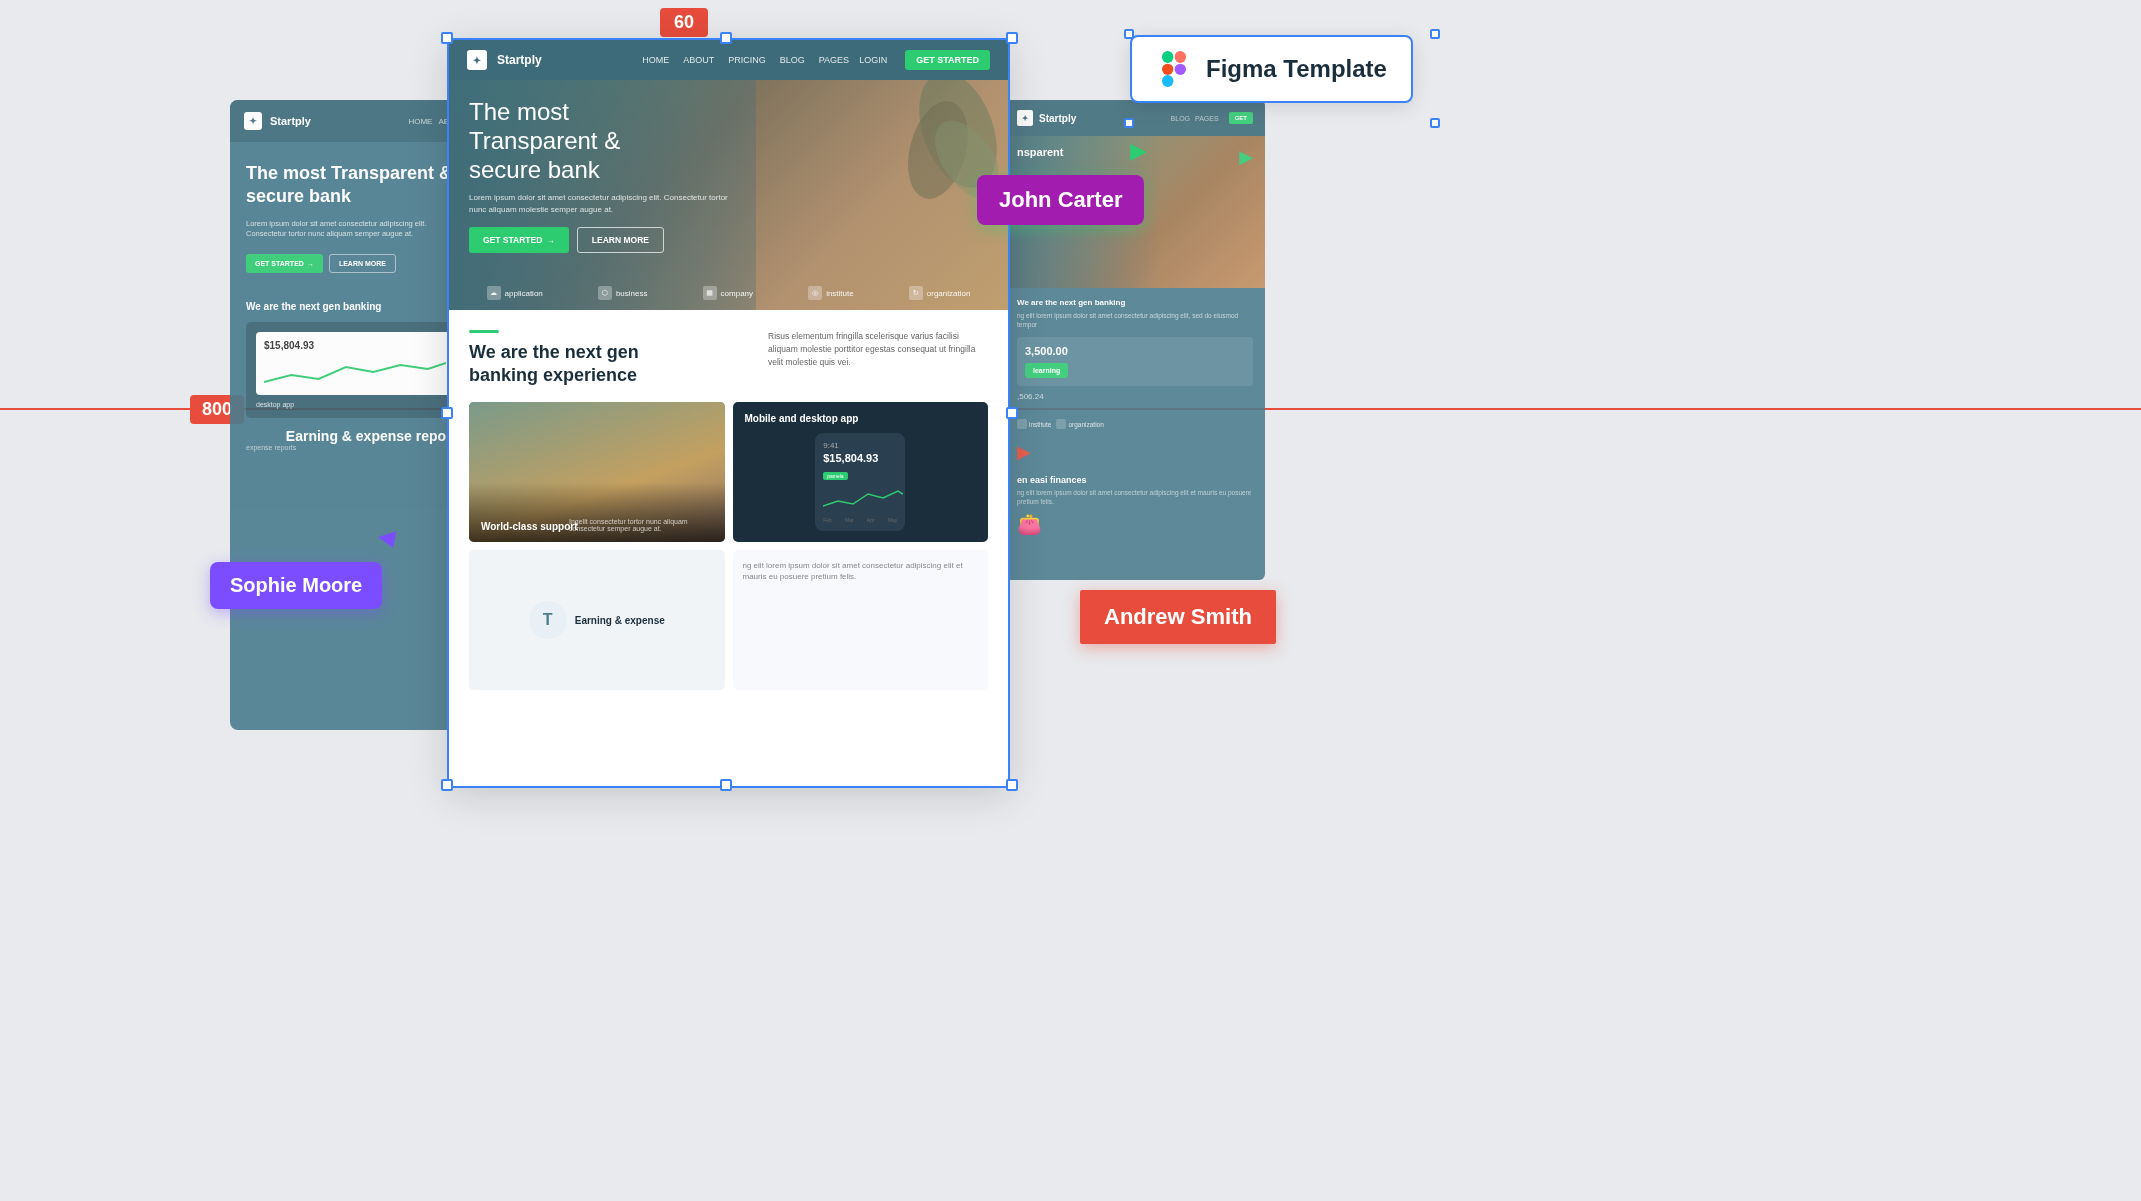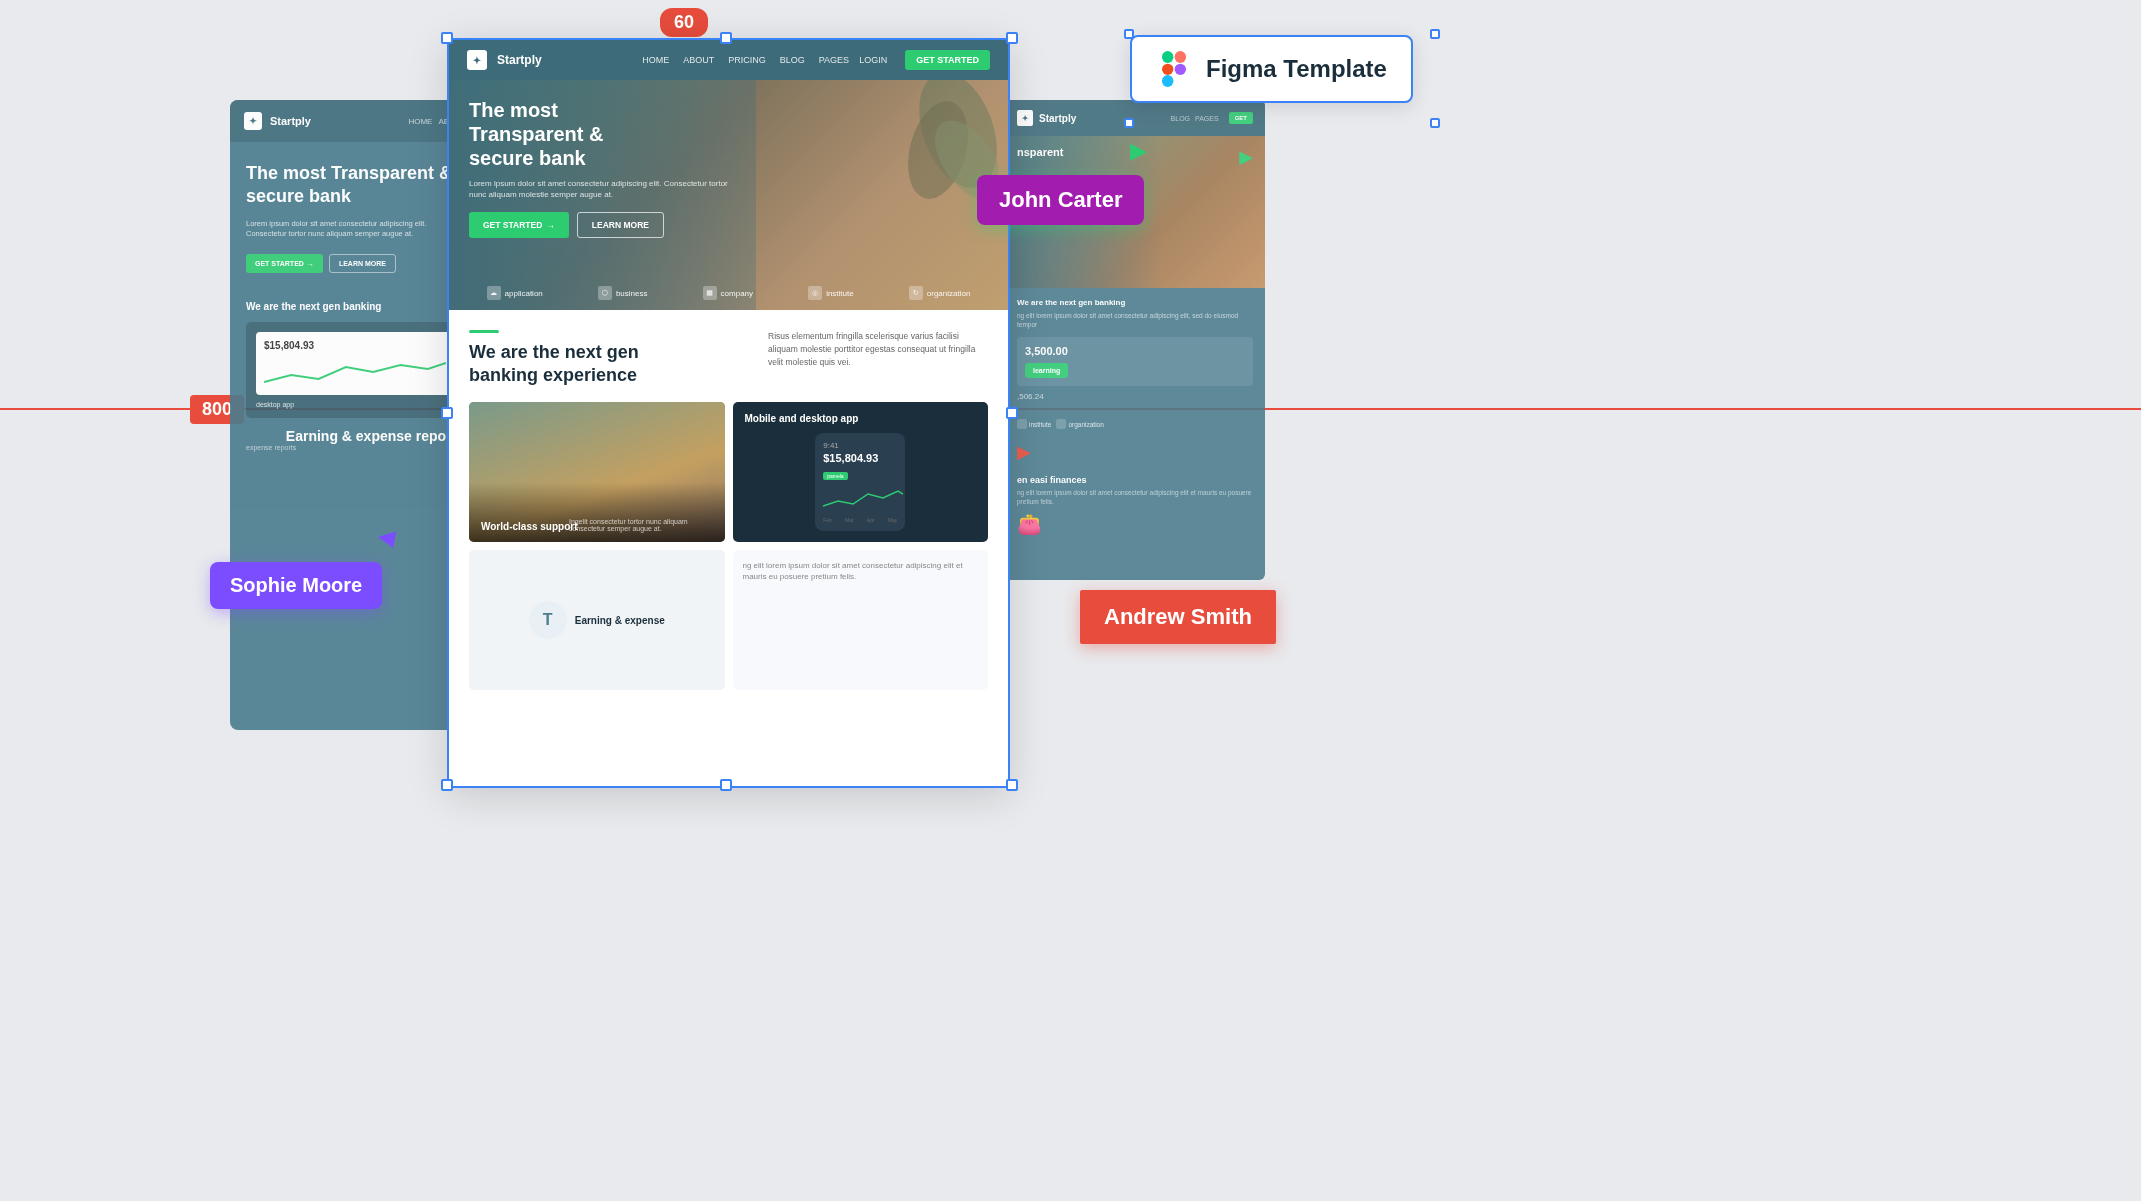--- a/index.html
+++ b/index.html
@@ -45,21 +45,21 @@
     
     .badge-60 {
       position: absolute;
       top: 8px;
       left: 660px;
       background: #e74c3c;
       color: #fff;
       font-size: 18px;
       font-weight: 700;
       padding: 4px 14px;
-      border-radius: 12px;
+      border-radius: 4px;
     }
 
     
     .left-card {
       position: absolute;
       top: 100px;
       left: 230px;
       width: 250px;
       height: 630px;
       background: #4a7c8e;
@@ -323,22 +323,22 @@
       height: 180px;
       opacity: 0.4;
     }
     .mc-hero-content {
       position: absolute;
       left: 20px;
       top: 18px;
       width: 270px;
     }
     .mc-hero-title {
-      font-size: 20px;
-      font-weight: 700;
+      font-size: 24px;
+      font-weight: 400;
       color: #fff;
       line-height: 1.2;
       margin-bottom: 8px;
     }
     .mc-hero-desc {
       font-size: 8px;
       color: rgba(255,255,255,0.8);
       line-height: 1.4;
       margin-bottom: 12px;
     }

